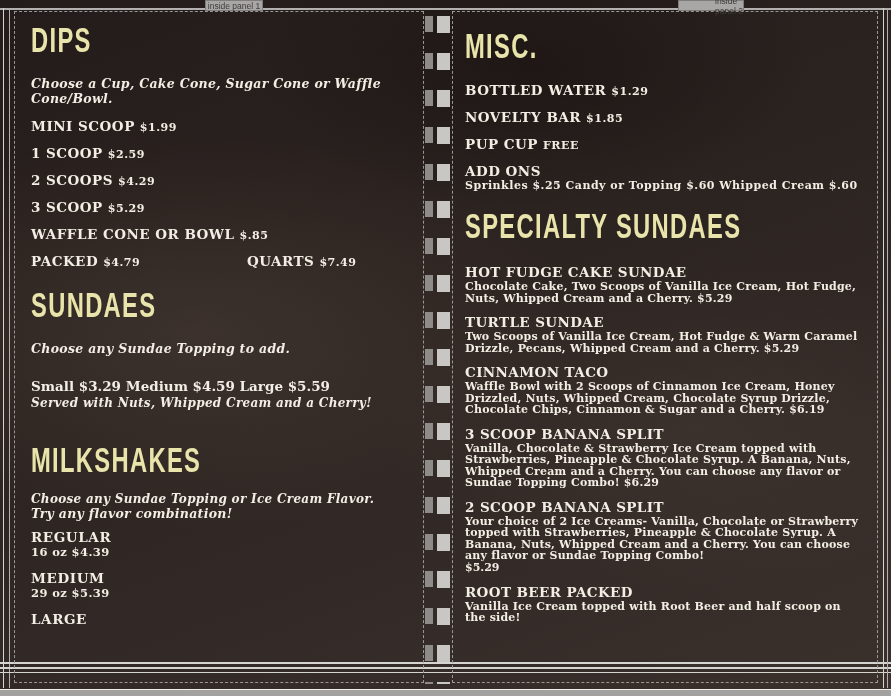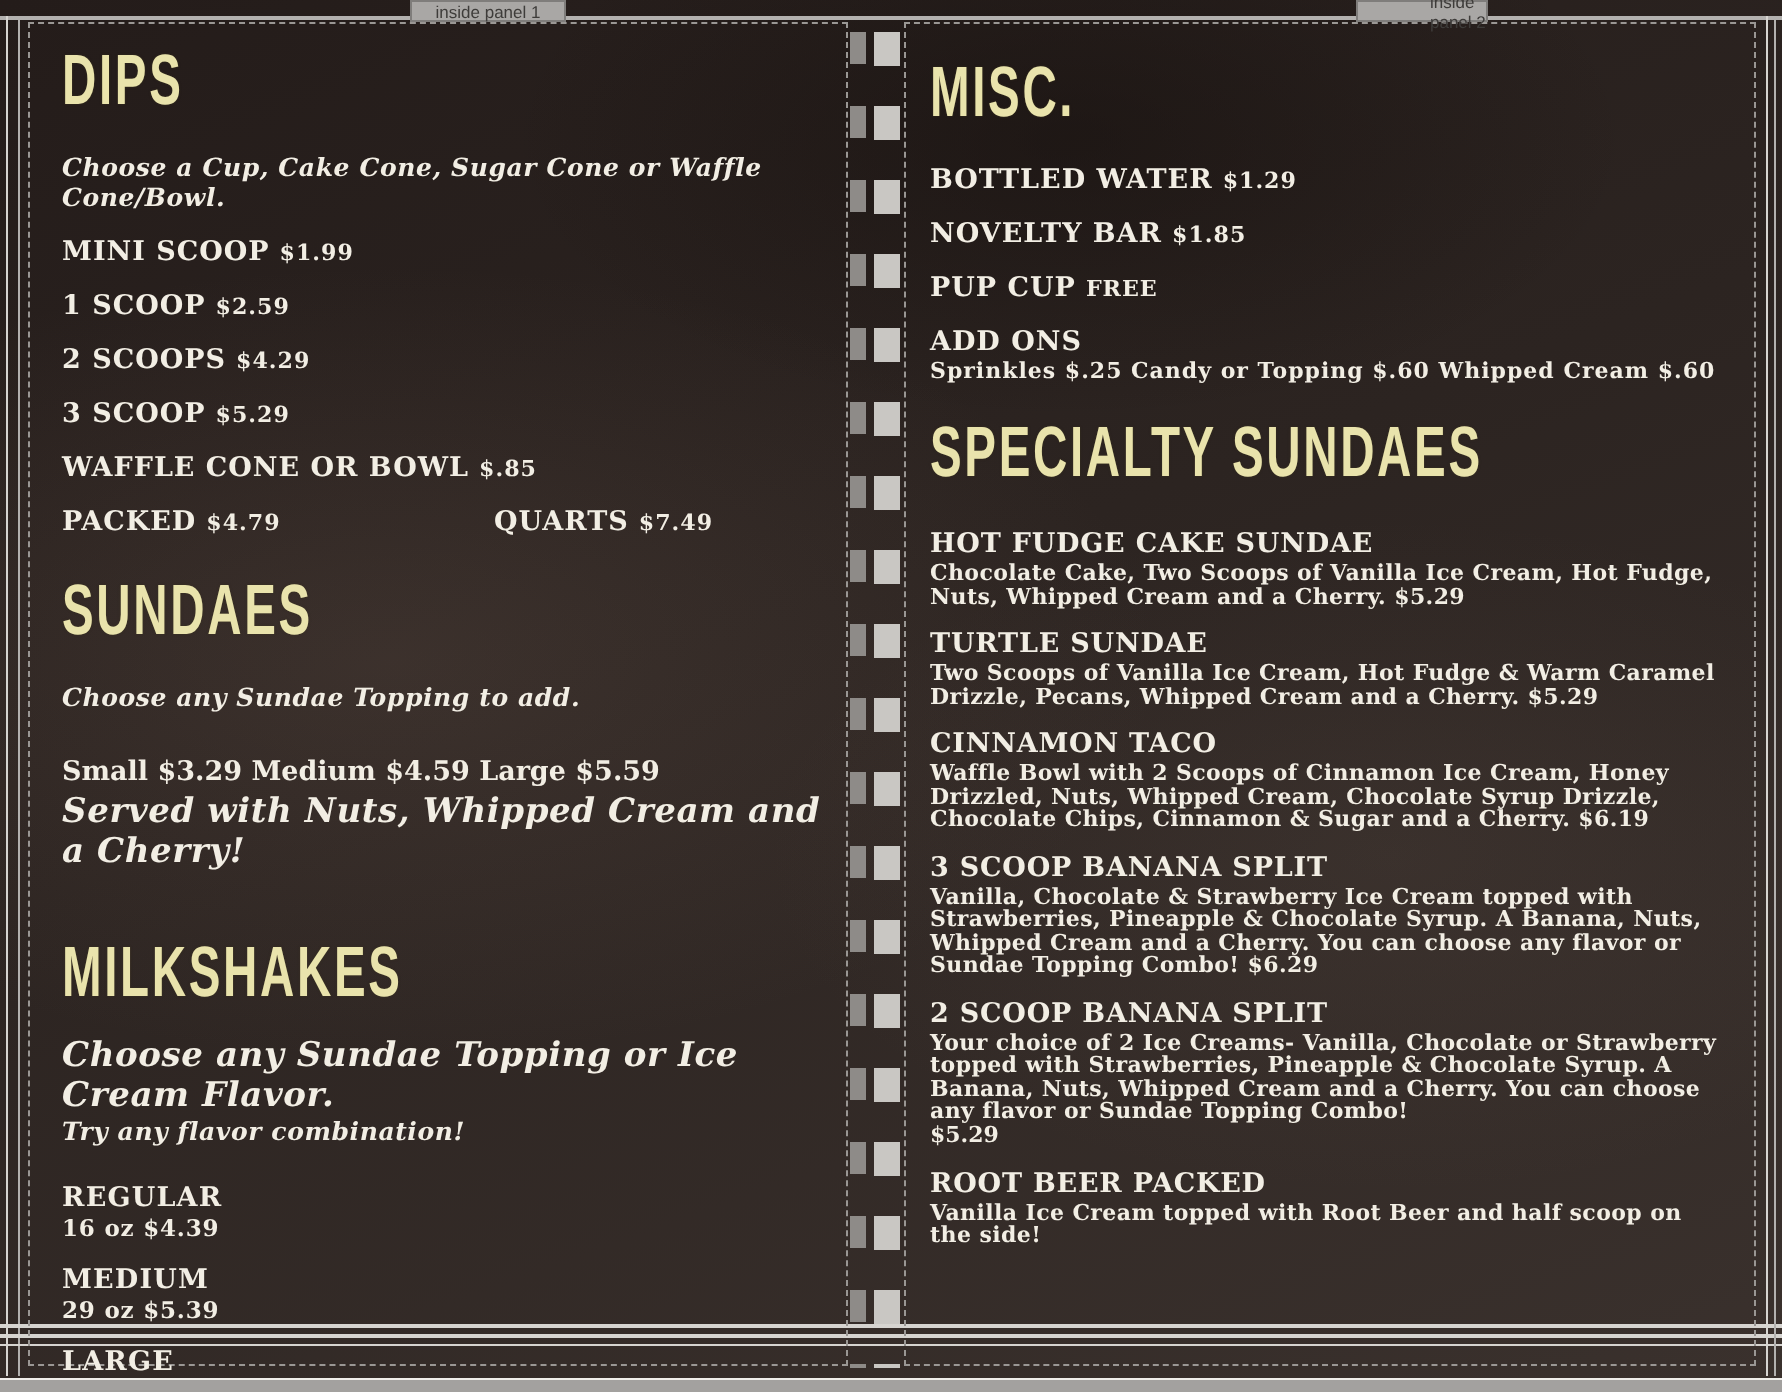--- a/index.html
+++ b/index.html
@@ -48,21 +48,21 @@
   .h-wrap{height:38px;margin:0 0 8px 0;}
   .h{
     display:inline-block;font-family:"Liberation Sans", sans-serif;font-weight:bold;
     font-size:27px;letter-spacing:1.5px;color:var(--yellow);
     transform:scale(0.88,1.32);transform-origin:left bottom;
     text-shadow:0 0 1px rgba(60,52,30,0.8);
     white-space:nowrap;
   }
   
   .note{font-style:italic;font-weight:bold;font-size:12.5px;letter-spacing:0.3px;margin:0 0 12px 0;}
-  .note2{font-style:italic;font-weight:bold;font-size:17px;letter-spacing:0.3px;margin:0;}
+  .note2{font-style:italic;font-weight:bold;font-size:12px;letter-spacing:0.3px;margin:0;}
   .line{font-weight:bold;font-size:13.5px;letter-spacing:0.5px;margin:0 0 11px 0;}
   .price{font-size:0.82em;letter-spacing:0.5px;margin-left:5px;}
   .row2{display:flex;margin:0 0 10px 0;}
   .row2 .cell1{width:216px;}
   .size-block{margin:0 0 11px 0;}
   .size-label{font-weight:bold;font-size:13.5px;letter-spacing:0.6px;}
   .size-detail{font-weight:bold;font-size:11.5px;letter-spacing:0.4px;}
   .sizes-line{font-weight:bold;font-size:13.5px;margin:22px 0 2px 0;}
   .sp-item{margin:0 0 10px 0;}
   .sp-title{font-weight:bold;font-size:13.5px;letter-spacing:0.4px;margin-bottom:1px;}
@@ -124,21 +124,21 @@
       <span class="h">SUNDAES</span>
     </div>
     <div class="note">Choose any Sundae Topping to add.</div>
     <div class="sizes-line">Small $3.29 Medium $4.59 Large $5.59</div>
     <div class="note2">Served with Nuts, Whipped Cream and a Cherry!</div>
 
     <div class="h-wrap" style="margin-top:40px;margin-bottom:4px;">
       <span class="h">MILKSHAKES</span>
     </div>
     <div class="note2">Choose any Sundae Topping or Ice Cream Flavor.</div>
-    <div class="note" style="margin-bottom:18px;">Try any flavor combination!</div>
+    <div class="note" style="margin-bottom:8px;">Try any flavor combination!</div>
 
     <div class="size-block">
       <div class="size-label">REGULAR</div>
       <div class="size-detail">16 oz  $4.39</div>
     </div>
     <div class="size-block">
       <div class="size-label">MEDIUM</div>
       <div class="size-detail">29 oz  $5.39</div>
     </div>
     <div class="size-block">
@@ -196,21 +196,21 @@
       <div class="sp-desc">Your choice of 2 Ice Creams- Vanilla, Chocolate or Strawberry topped with Strawberries, Pineapple &amp; Chocolate Syrup. A Banana, Nuts, Whipped Cream and a Cherry. You can choose any flavor or Sundae Topping Combo!</div>
       <div class="sp-price">$5.29</div>
     </div>
     <div class="sp-item">
       <div class="sp-title">ROOT BEER PACKED</div>
       <div class="sp-desc">Vanilla Ice Cream topped with Root Beer and half scoop on the side!</div>
 
     </div>
   </div>
 
-  <div class="tab" style="left:205px;width:78px;">
+  <div class="tab" style="left:205px;width:58px;">
     <span>inside panel 1</span>
   </div>
   <div class="tab" style="left:678px;width:66px;padding-left:36px;">
     <span>inside panel 2</span>
   </div>
 
 </div>
 
 <div class="bottom-strip"></div>
 

